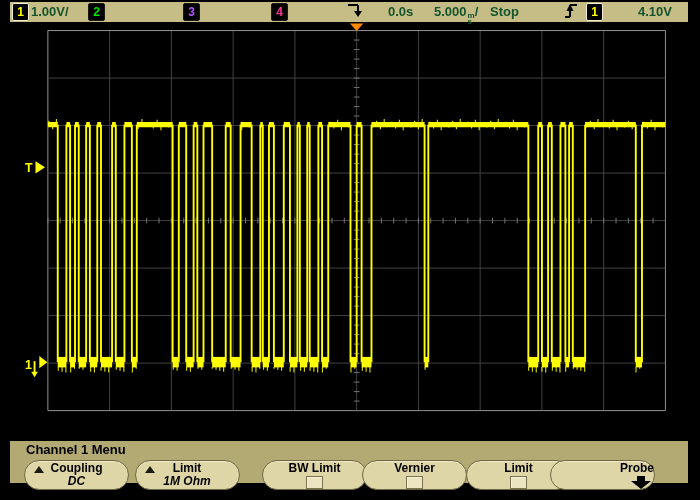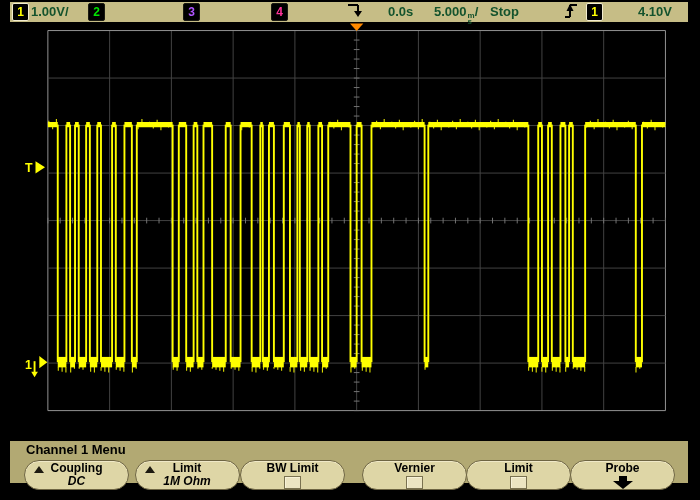--- a/index.html
+++ b/index.html
@@ -458,24 +458,24 @@
         <div class="softkey" style="left: 14px;">
           <div class="sk-label">Coupling</div>
           <span class="sk-up"></span>
           <div class="sk-value">DC</div>
         </div>
         <div class="softkey" style="left: 124.5px;">
           <div class="sk-label">Limit</div>
           <span class="sk-up"></span>
           <div class="sk-value">1M Ohm</div>
         </div>
-        <div class="softkey" style="left: 230px;"><div class="sk-label">BW Limit</div><span class="sk-check"></span></div>
+        <div class="softkey" style="left: 252px;"><div class="sk-label">BW Limit</div><span class="sk-check"></span></div>
         <div class="softkey" style="left: 352px;"><div class="sk-label">Vernier</div><span class="sk-check"></span></div>
         <div class="softkey" style="left: 456px;"><div class="sk-label">Limit</div><span class="sk-check"></span></div>
-        <div class="softkey" style="left: 560px;">
+        <div class="softkey" style="left: 540px; text-align: right;">
           <div class="sk-label">Probe</div>
           <div class="sk-arrow"><svg width="26" height="13" viewBox="0 0 26 13">
               <polygon points="9,0 17,0 17,5 23,5 13,13 3,5 9,5" fill="#000"></polygon>
             </svg></div>
         </div>
       </div>
   </div>
 </div>
 
 </body></html>

